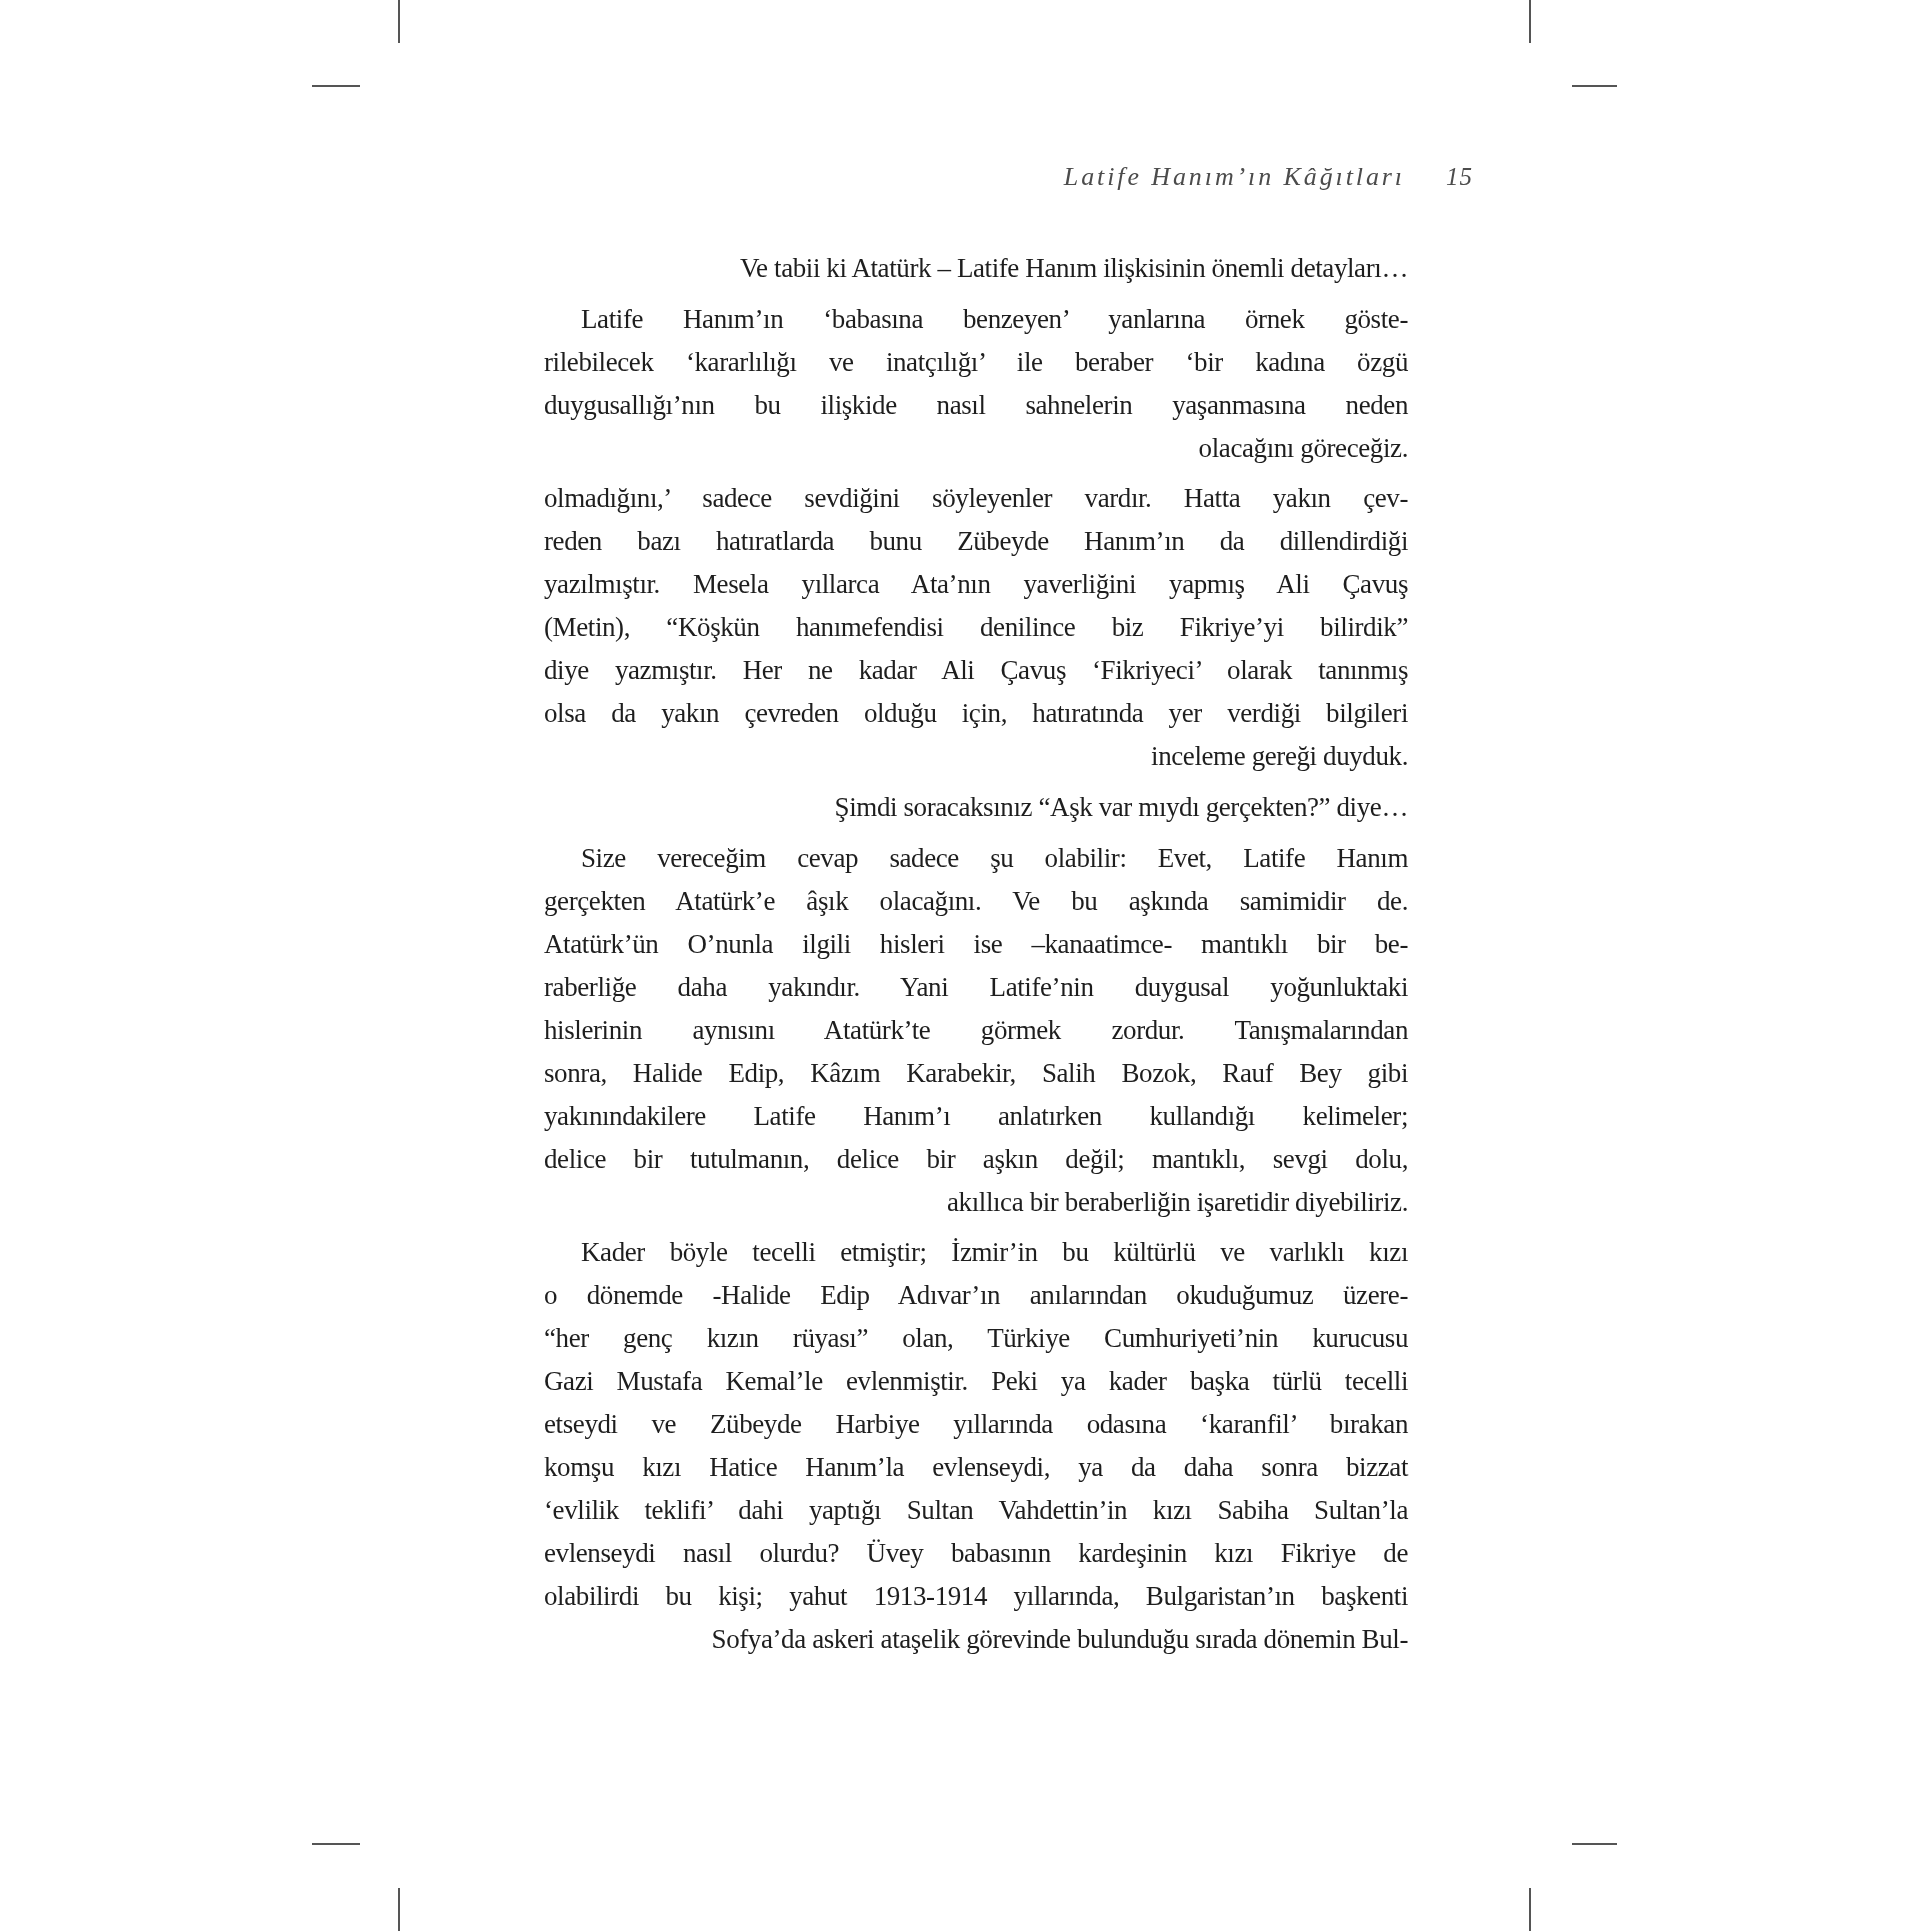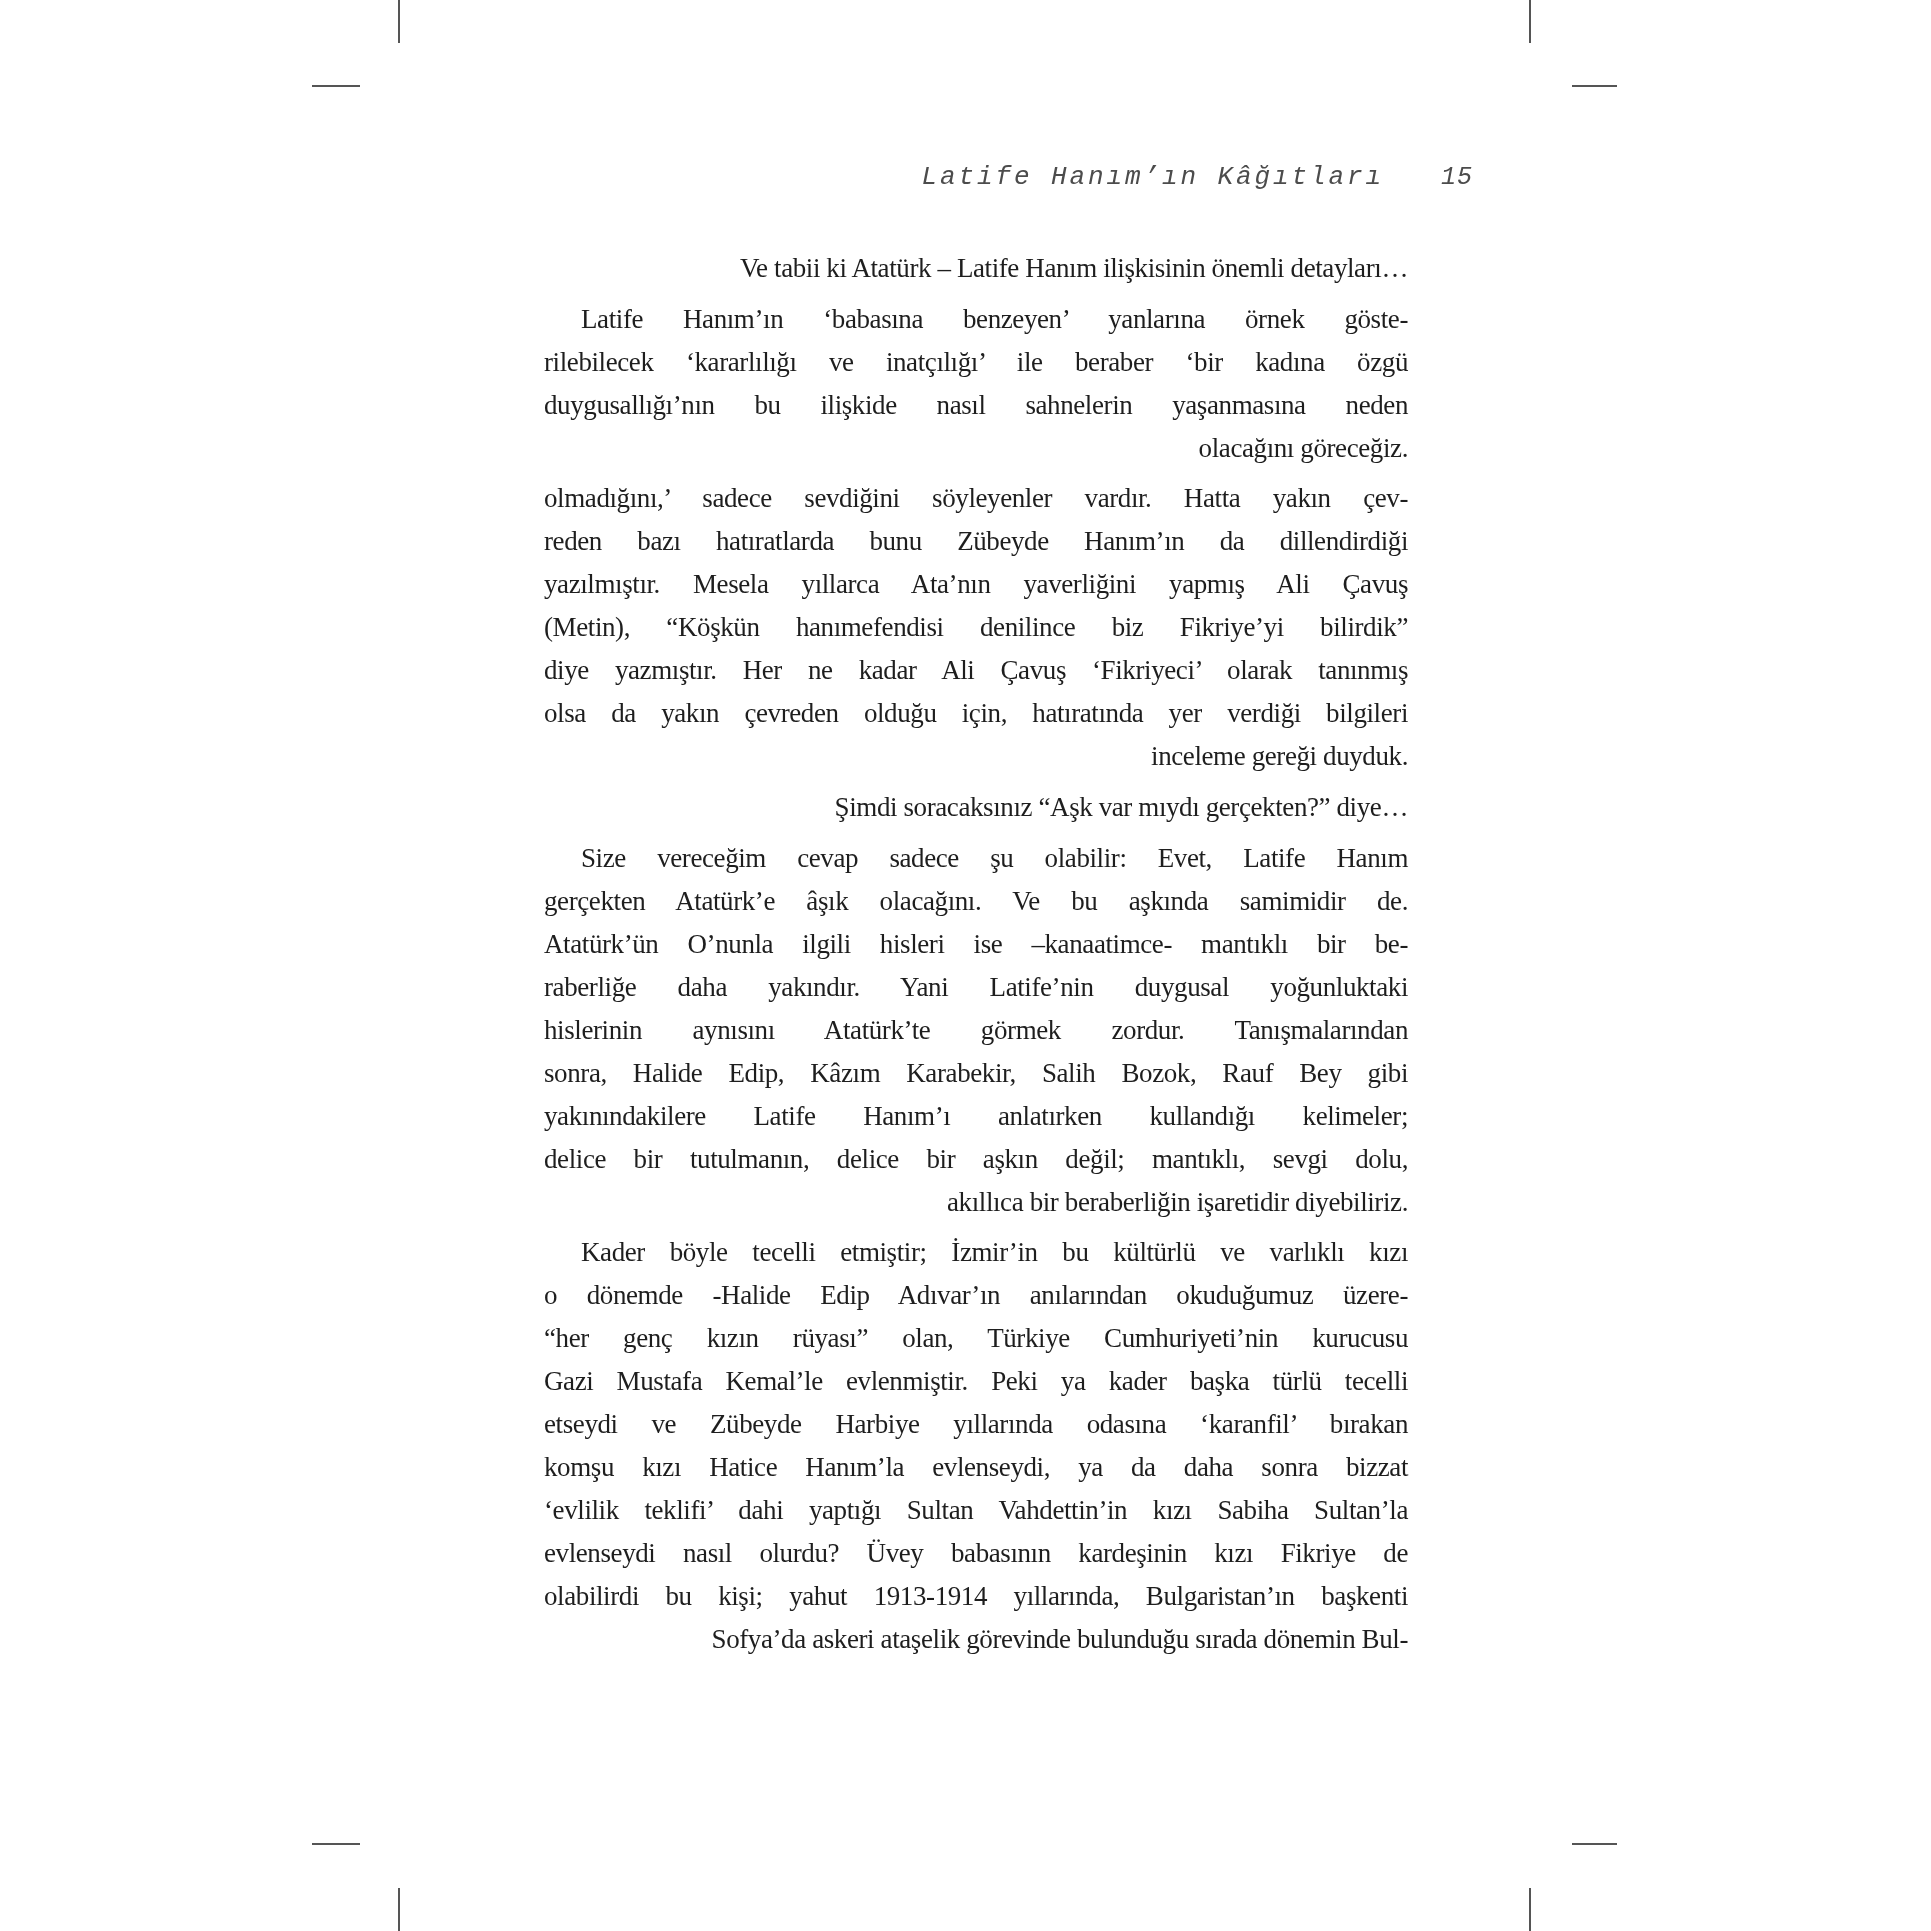--- a/index.html
+++ b/index.html
@@ -30,24 +30,23 @@
     left: 544px;
     top: 162px;
     width: 929px;
     display: flex;
     justify-content: flex-end;
     align-items: baseline;
     color: #4c4c4c;
     font-style: italic;
     font-size: 26px;
     letter-spacing: 2.9px;
-    font-family: Liberation Mono, monospace;
   }
   .running-header .pgnum {
-    margin-left: 57px;
+    margin-left: 41px;
     letter-spacing: 1px;
     font-size: 25px;
   }
 
   
   .text-block {
     position: absolute;
     left: 544px;
     top: 247px;
     width: 864px;

